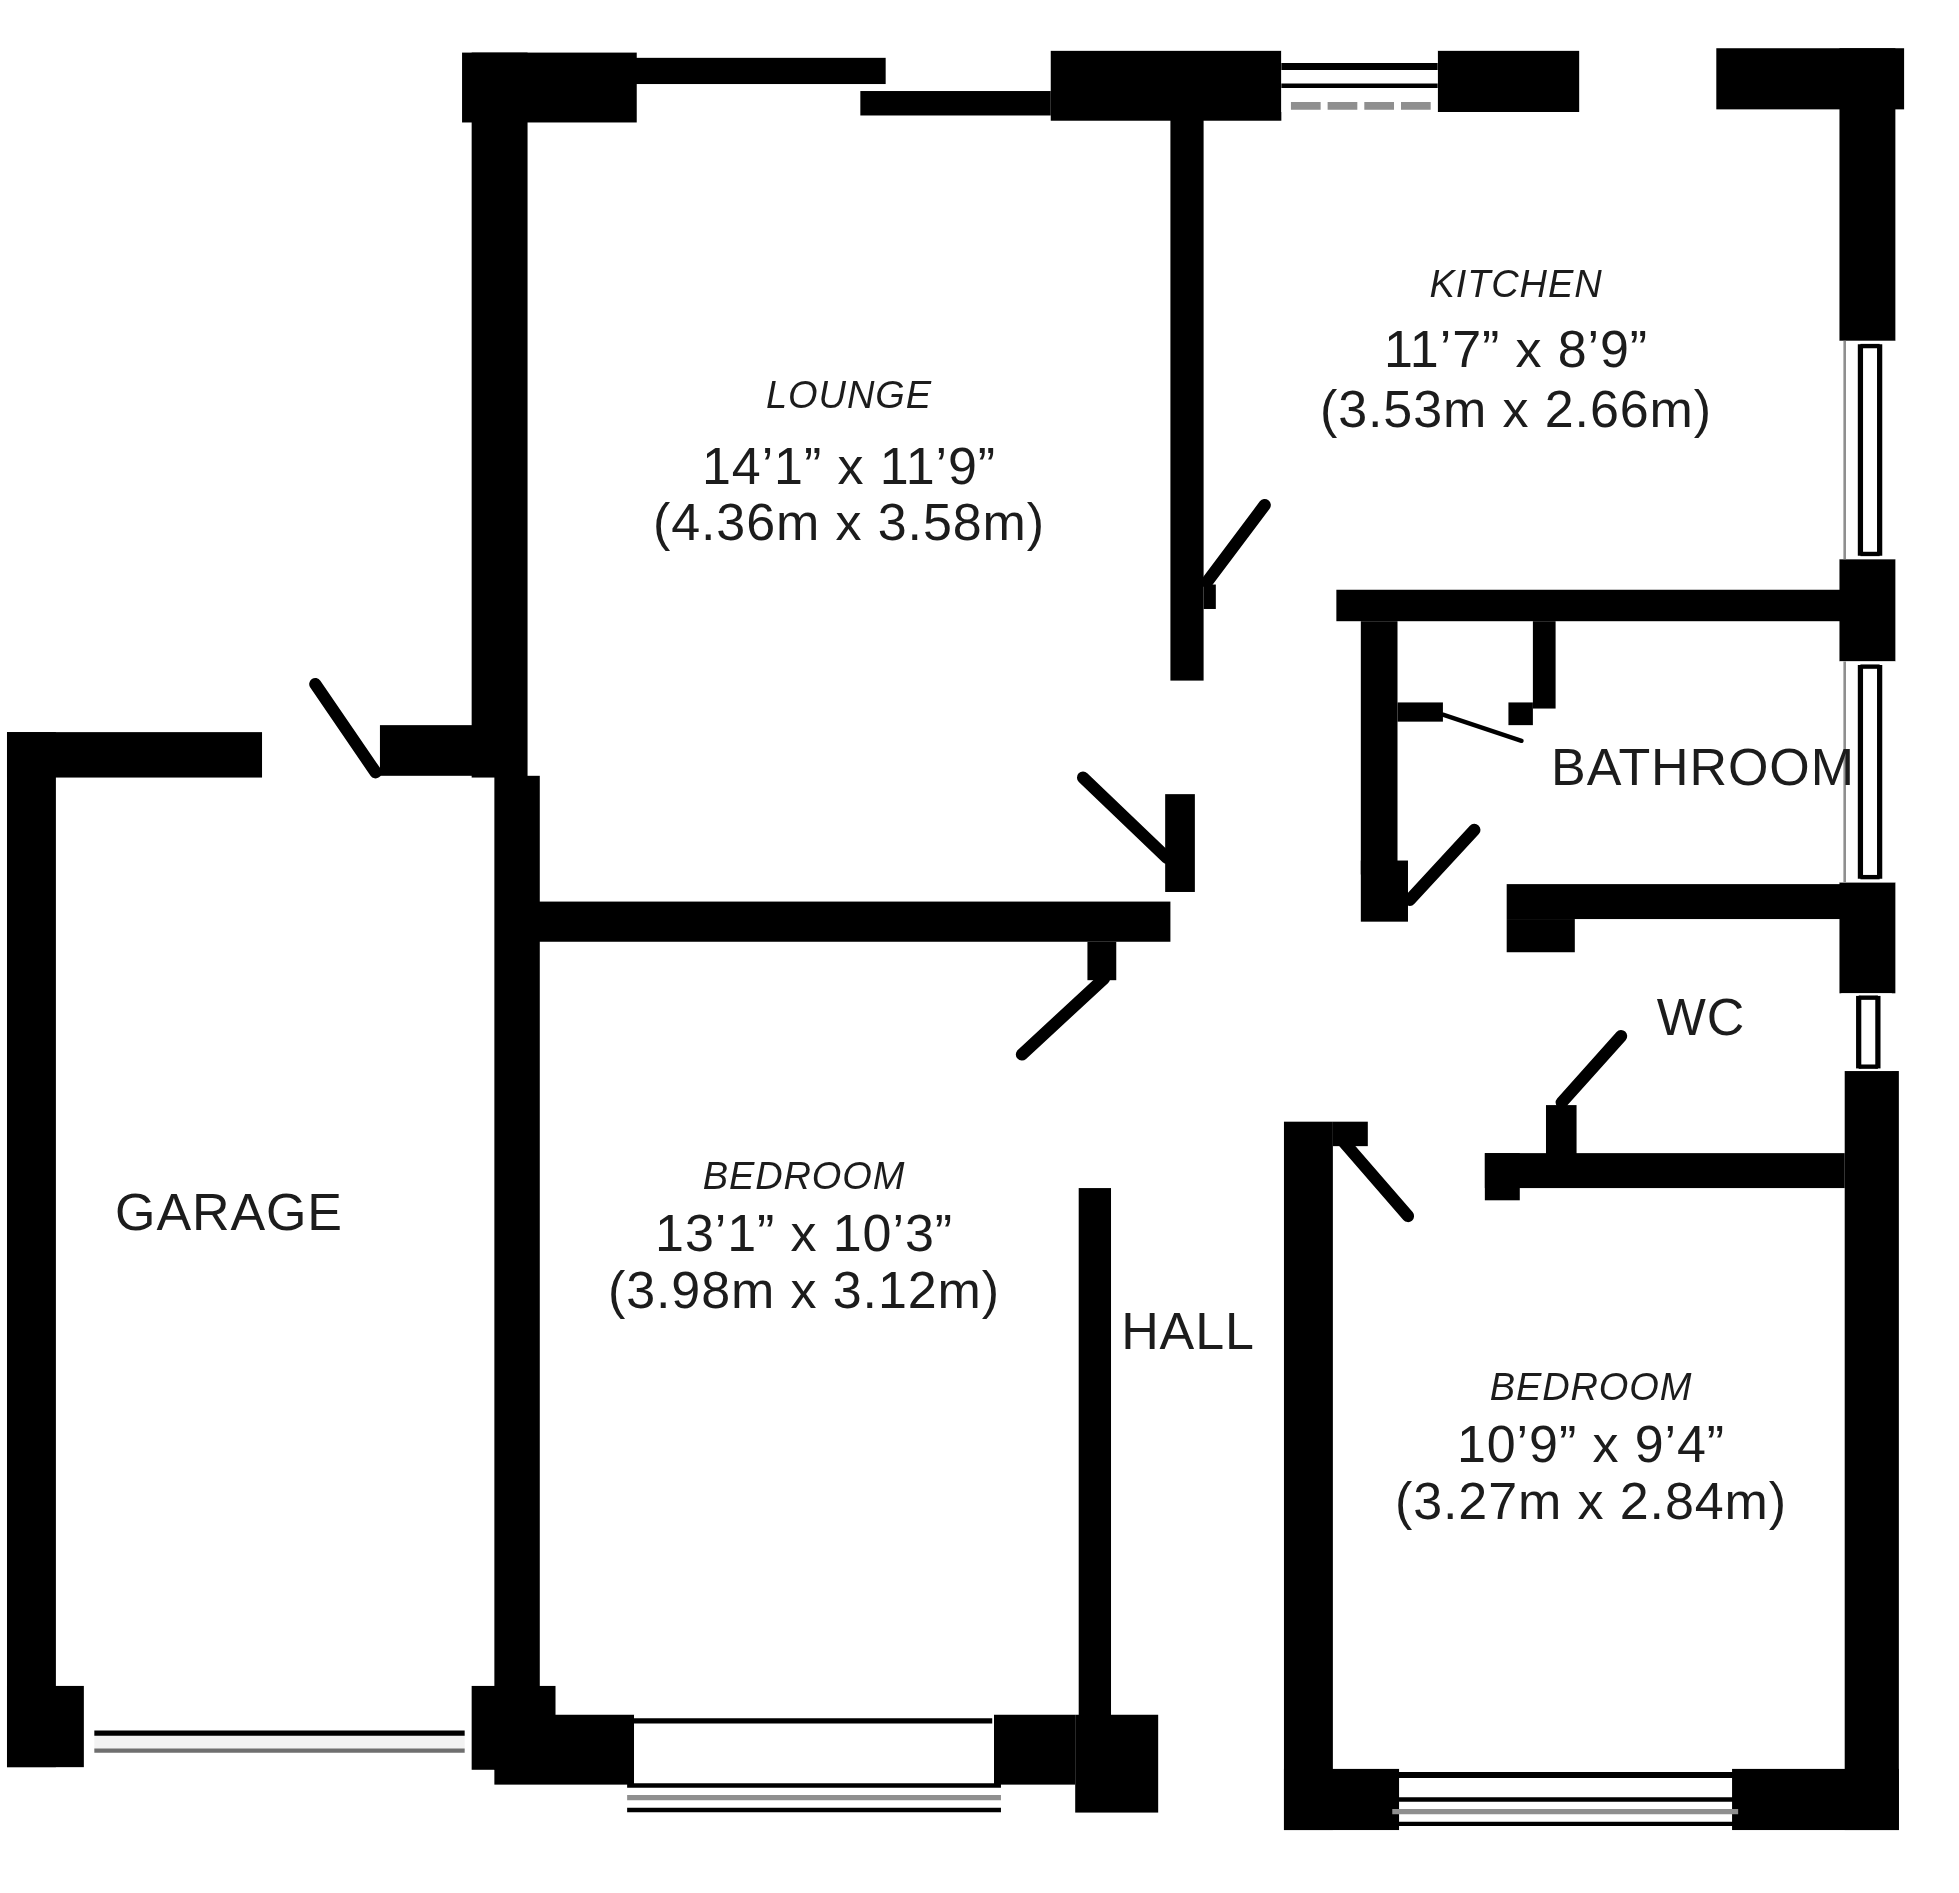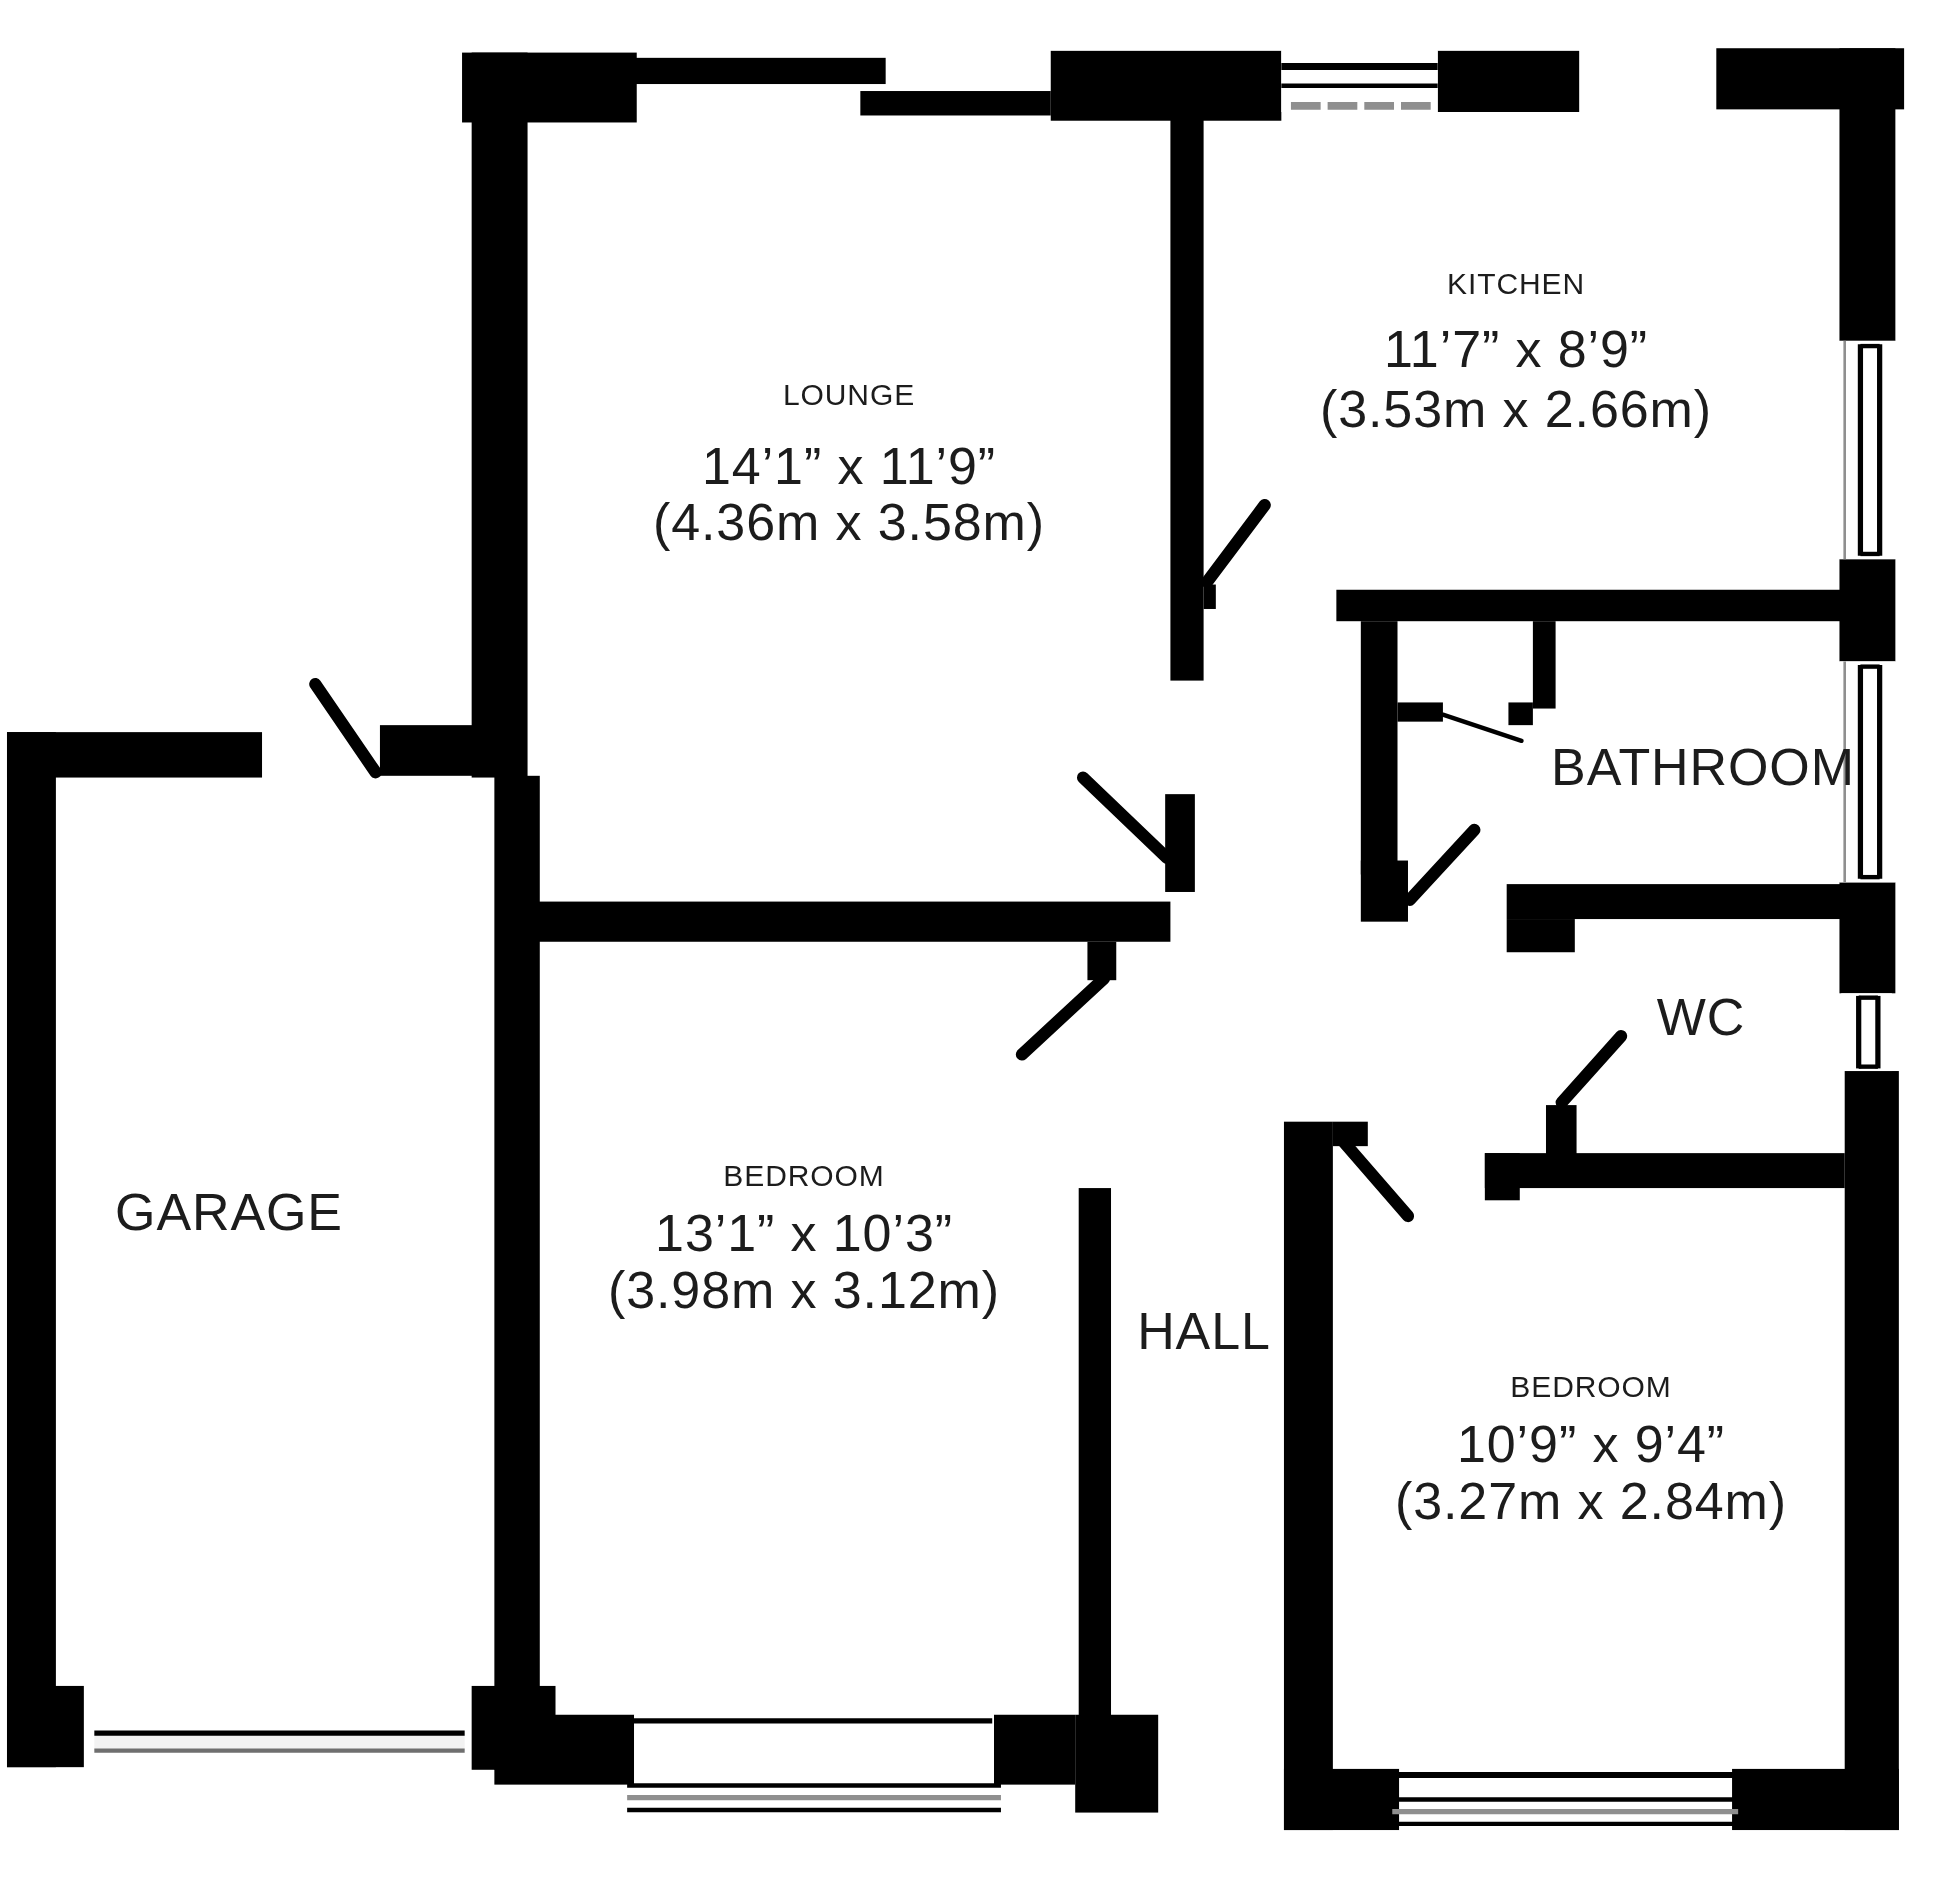--- a/index.html
+++ b/index.html
@@ -13,21 +13,21 @@
   #plan svg{position:absolute;left:0;top:0;}
   .roomlabel{
     position:absolute;
     transform:translate(-50%,-50%);
     color:#1c1c1c;
     font-size:52px;
     letter-spacing:0.9px;
     white-space:nowrap;
     text-align:center;
   }
-  .roomname{font-size:30px;}
+  .roomname{font-size:38px;font-style:italic;}
 </style>
 </head>
 <body>
 
 <div id="plan">
 
   <svg width="1960" height="1894" viewBox="0 0 2244 2168">
     <g fill="#000000" stroke="none">
 
       <rect x="529" y="60" width="200" height="80"></rect>
@@ -162,20 +162,20 @@
   <div class="roomlabel" style="left:1703px;top:767px;">BATHROOM</div>
 
   <div class="roomlabel" style="left:1701px;top:1017px;text-align:right;">WC</div>
 
   <div class="roomlabel" style="left:229px;top:1212px;">GARAGE</div>
 
   <div class="roomlabel roomname" style="left:804px;top:1176px;">BEDROOM</div>
   <div class="roomlabel" style="left:804px;top:1233px;">13’1” x 10’3”</div>
   <div class="roomlabel" style="left:804px;top:1290px;text-align:center;">(3.98m x 3.12m)</div>
 
-  <div class="roomlabel" style="left:1188px;top:1331px;margin-left:16px;">HALL</div>
+  <div class="roomlabel" style="left:1188px;top:1331px;">HALL</div>
 
   <div class="roomlabel roomname" style="left:1591px;top:1387px;">BEDROOM</div>
   <div class="roomlabel" style="left:1591px;top:1444px;">10’9” x 9’4”</div>
   <div class="roomlabel" style="left:1591px;top:1501px;">(3.27m x 2.84m)</div>
 
 </div>
 
 
 </body></html>

